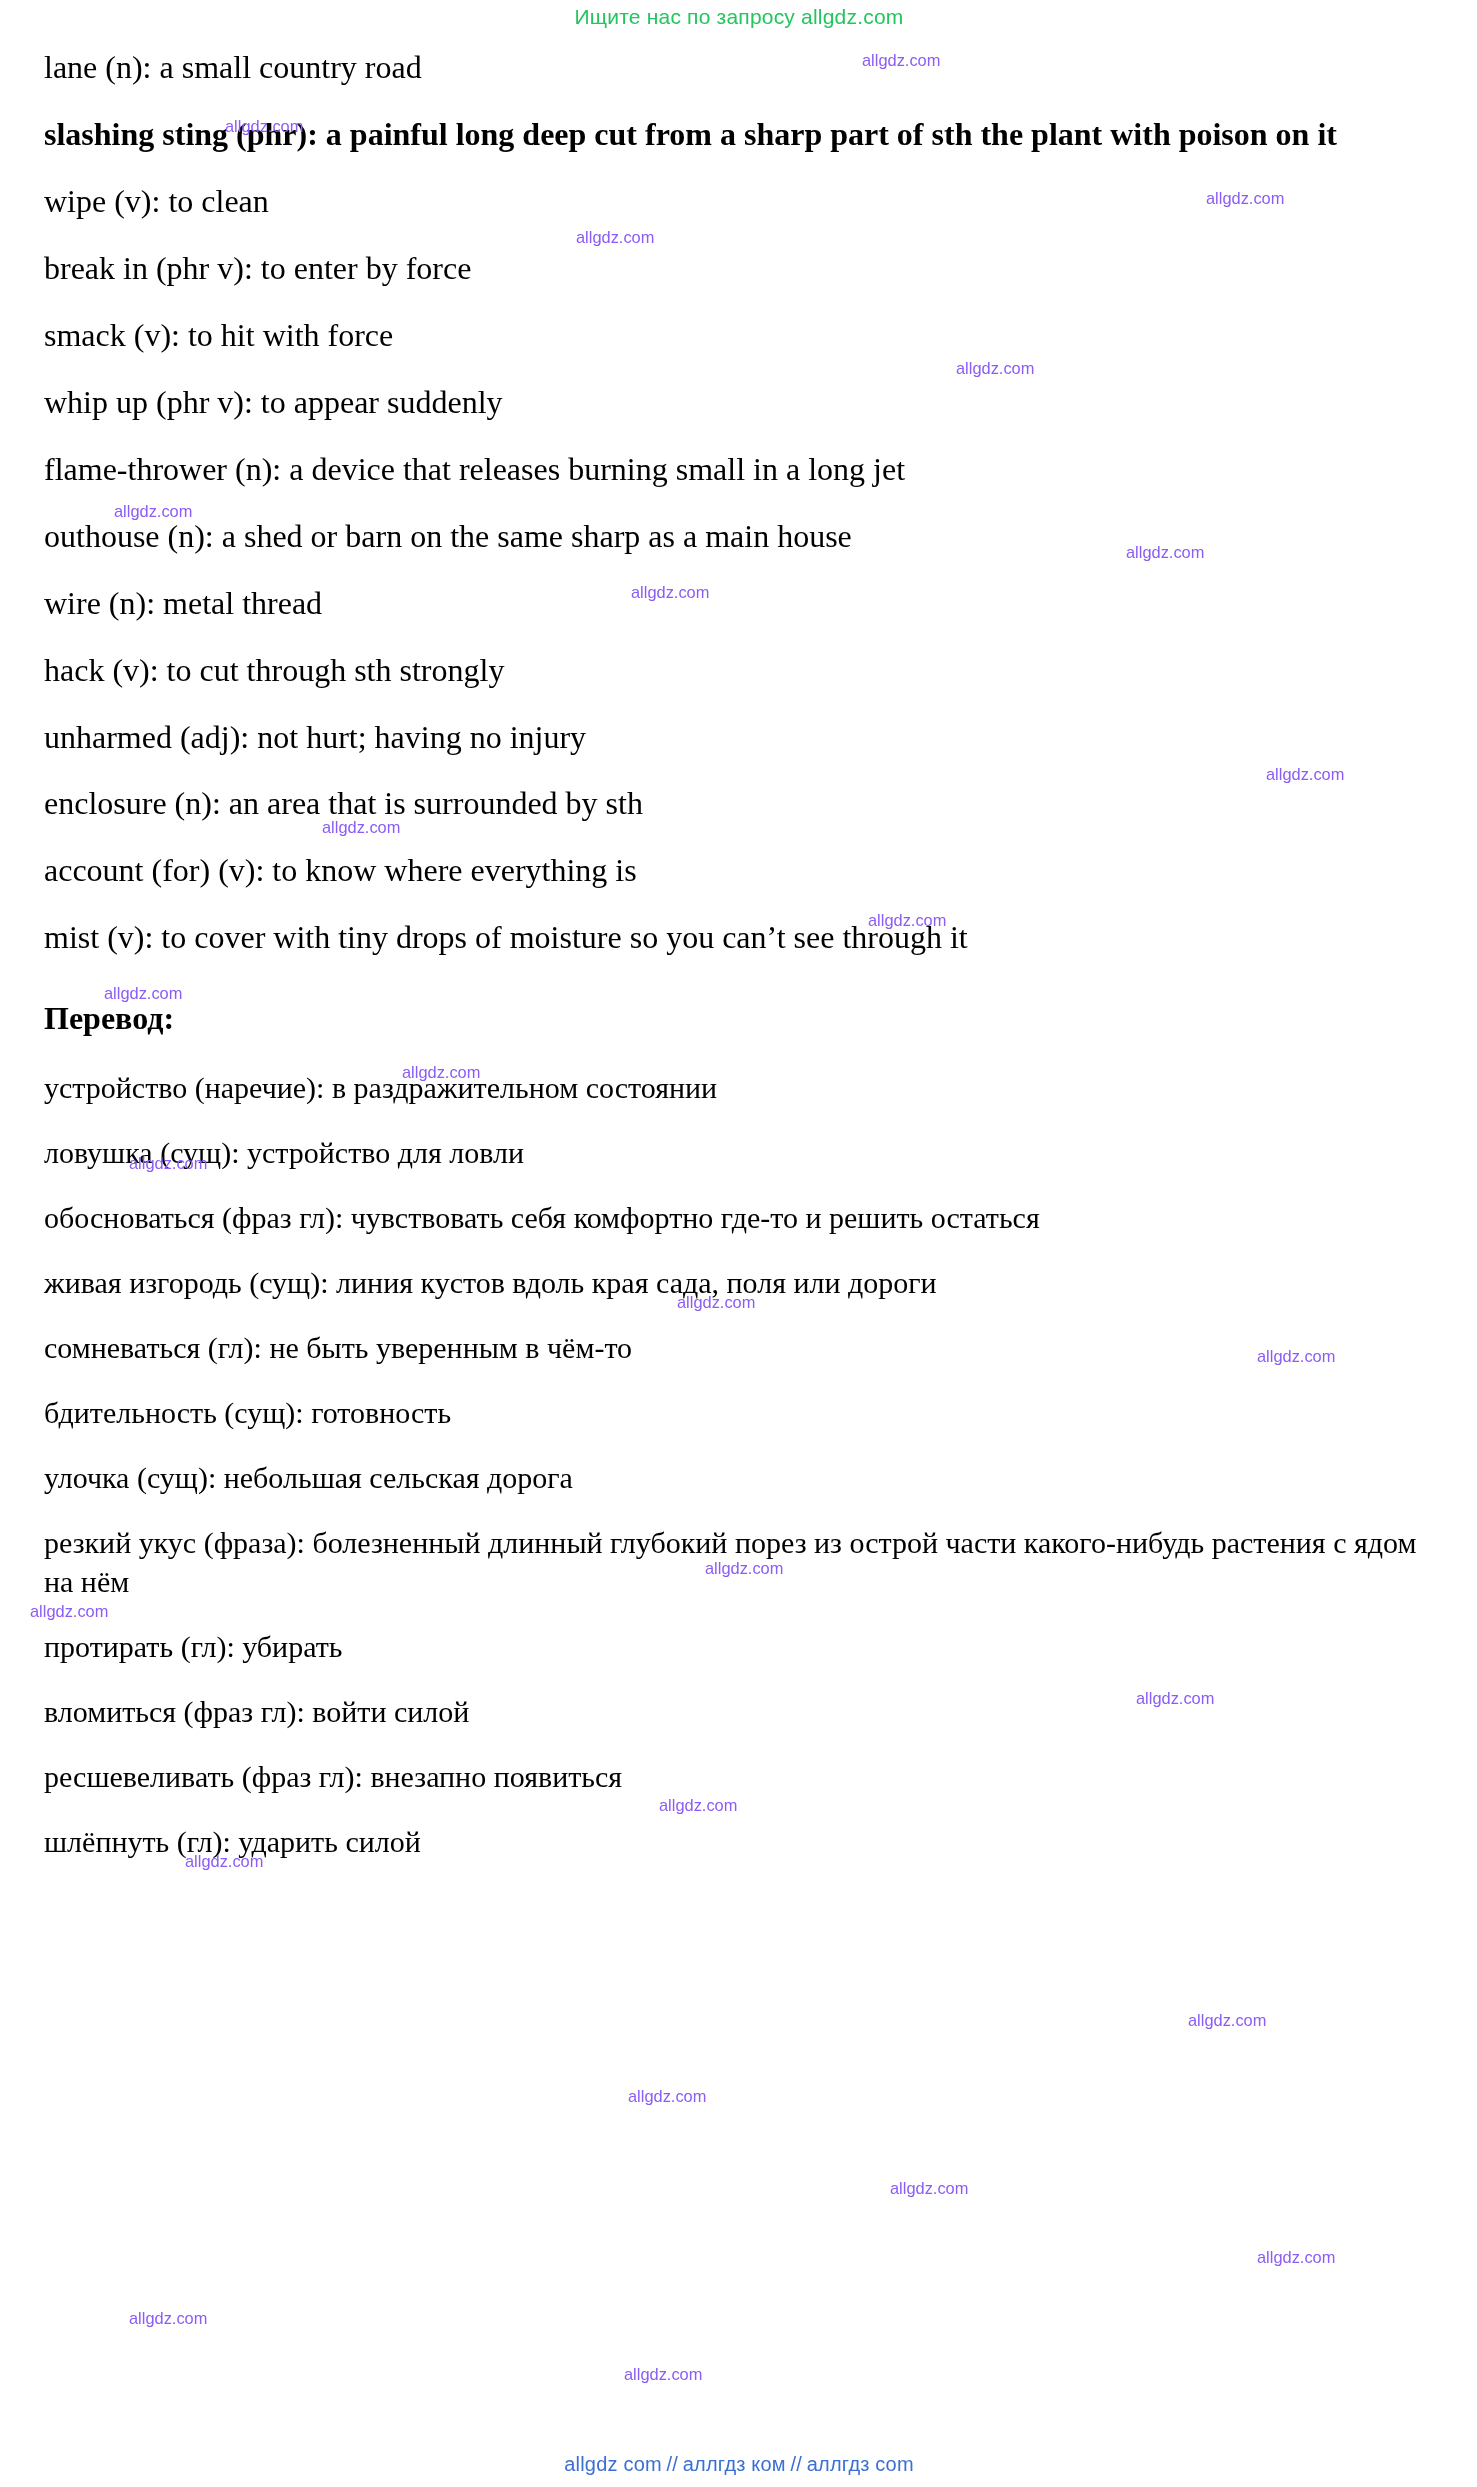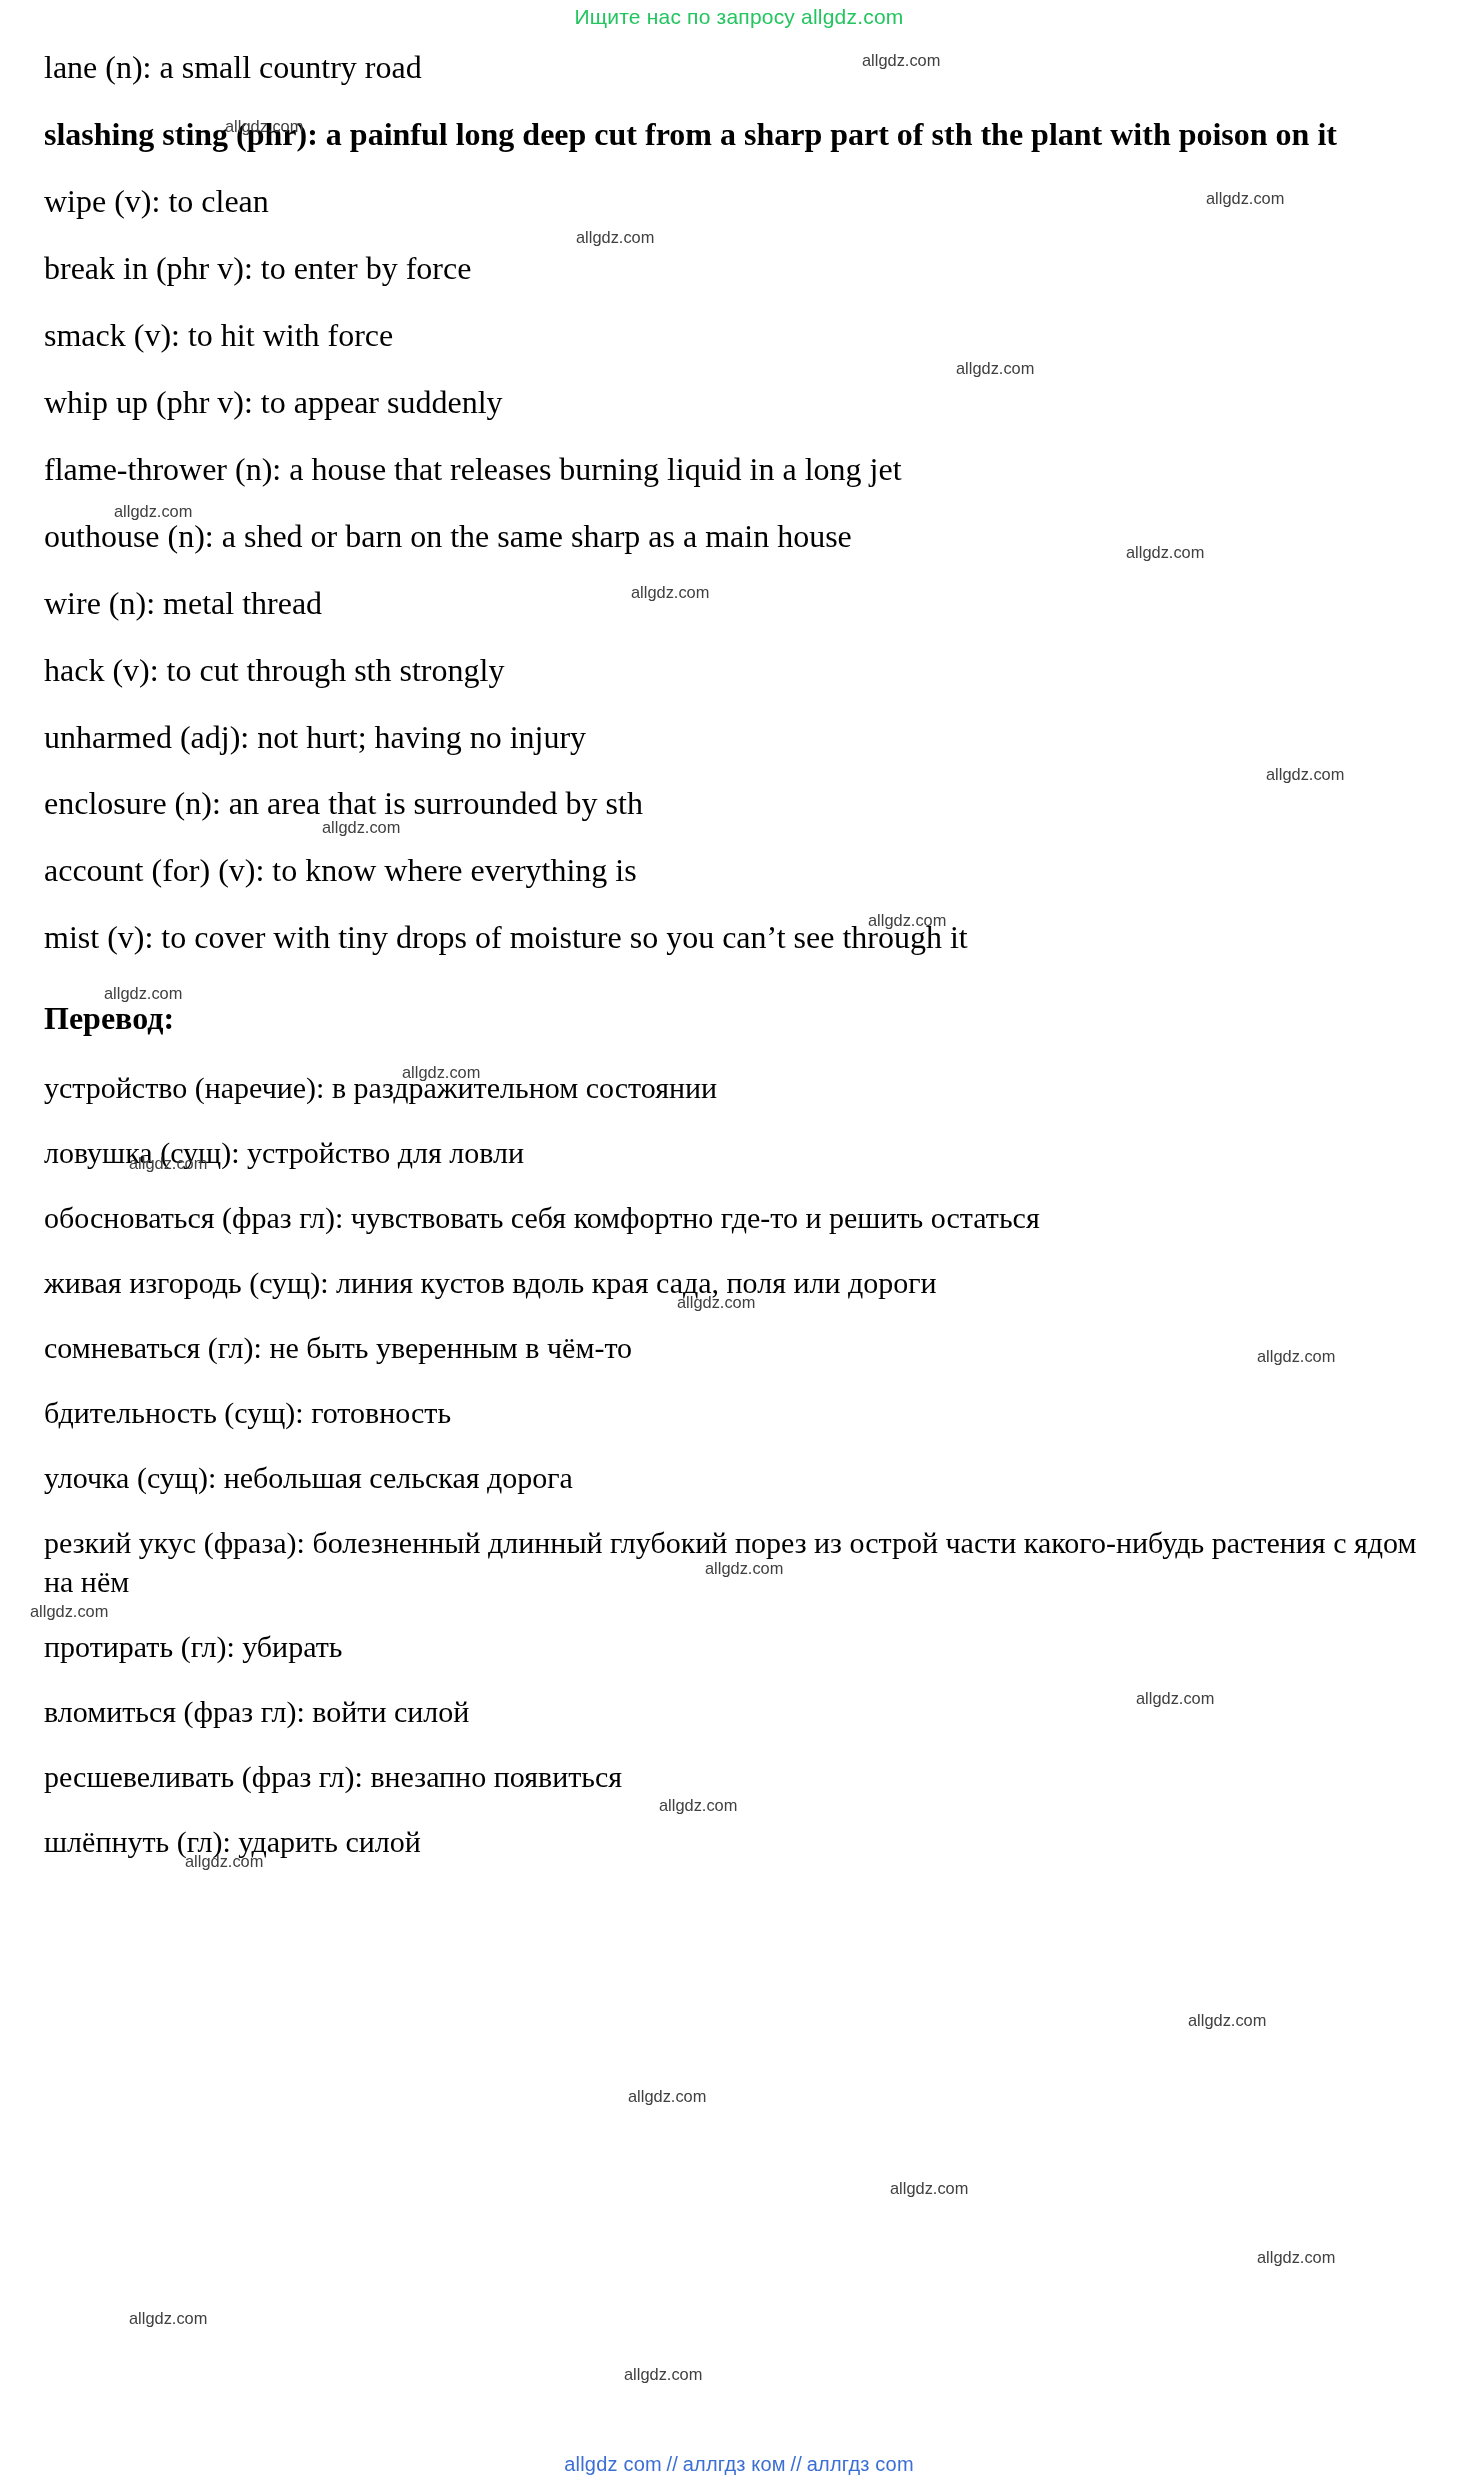--- a/index.html
+++ b/index.html
@@ -55,21 +55,21 @@
   }
   .ru {
     font-size: 30px;
     line-height: 1.3;
     margin: 0 0 26px 0;
   }
   .wm {
     position: absolute;
     font-family: "Liberation Sans", sans-serif;
     font-size: 16.4px;
-    color: #404040;
+    color: #8b5cf6;
     white-space: nowrap;
     pointer-events: none;
   }
   .footer {
     position: absolute;
     bottom: 11px;
     left: 0;
     width: 1478px;
     text-align: center;
     font-family: "Liberation Sans", sans-serif;
@@ -90,21 +90,21 @@
 
   <div class="top-banner">Ищите нас по запросу allgdz.com</div>
 
   <div class="content">
     <p class="entry">lane (n): a small country road</p>
     <p class="entry wide">slashing sting (phr): a painful long deep cut from a sharp part of sth the plant with poison on it</p>
     <p class="entry">wipe (v): to clean</p>
     <p class="entry">break in (phr v): to enter by force</p>
     <p class="entry">smack (v): to hit with force</p>
     <p class="entry">whip up (phr v): to appear suddenly</p>
-    <p class="entry">flame-thrower (n): a house that releases burning liquid in a long jet</p>
+    <p class="entry">flame-thrower (n): a device that releases burning small in a long jet</p>
     <p class="entry">outhouse (n): a shed or barn on the same sharp as a main house</p>
     <p class="entry">wire (n): metal thread</p>
     <p class="entry">hack (v): to cut through sth strongly</p>
     <p class="entry">unharmed (adj): not hurt; having no injury</p>
     <p class="entry">enclosure (n): an area that is surrounded by sth</p>
     <p class="entry">account (for) (v): to know where everything is</p>
     <p class="entry">mist (v): to cover with tiny drops of moisture so you can’t see through it</p>
 
     <p class="section-title">Перевод:</p>
 

